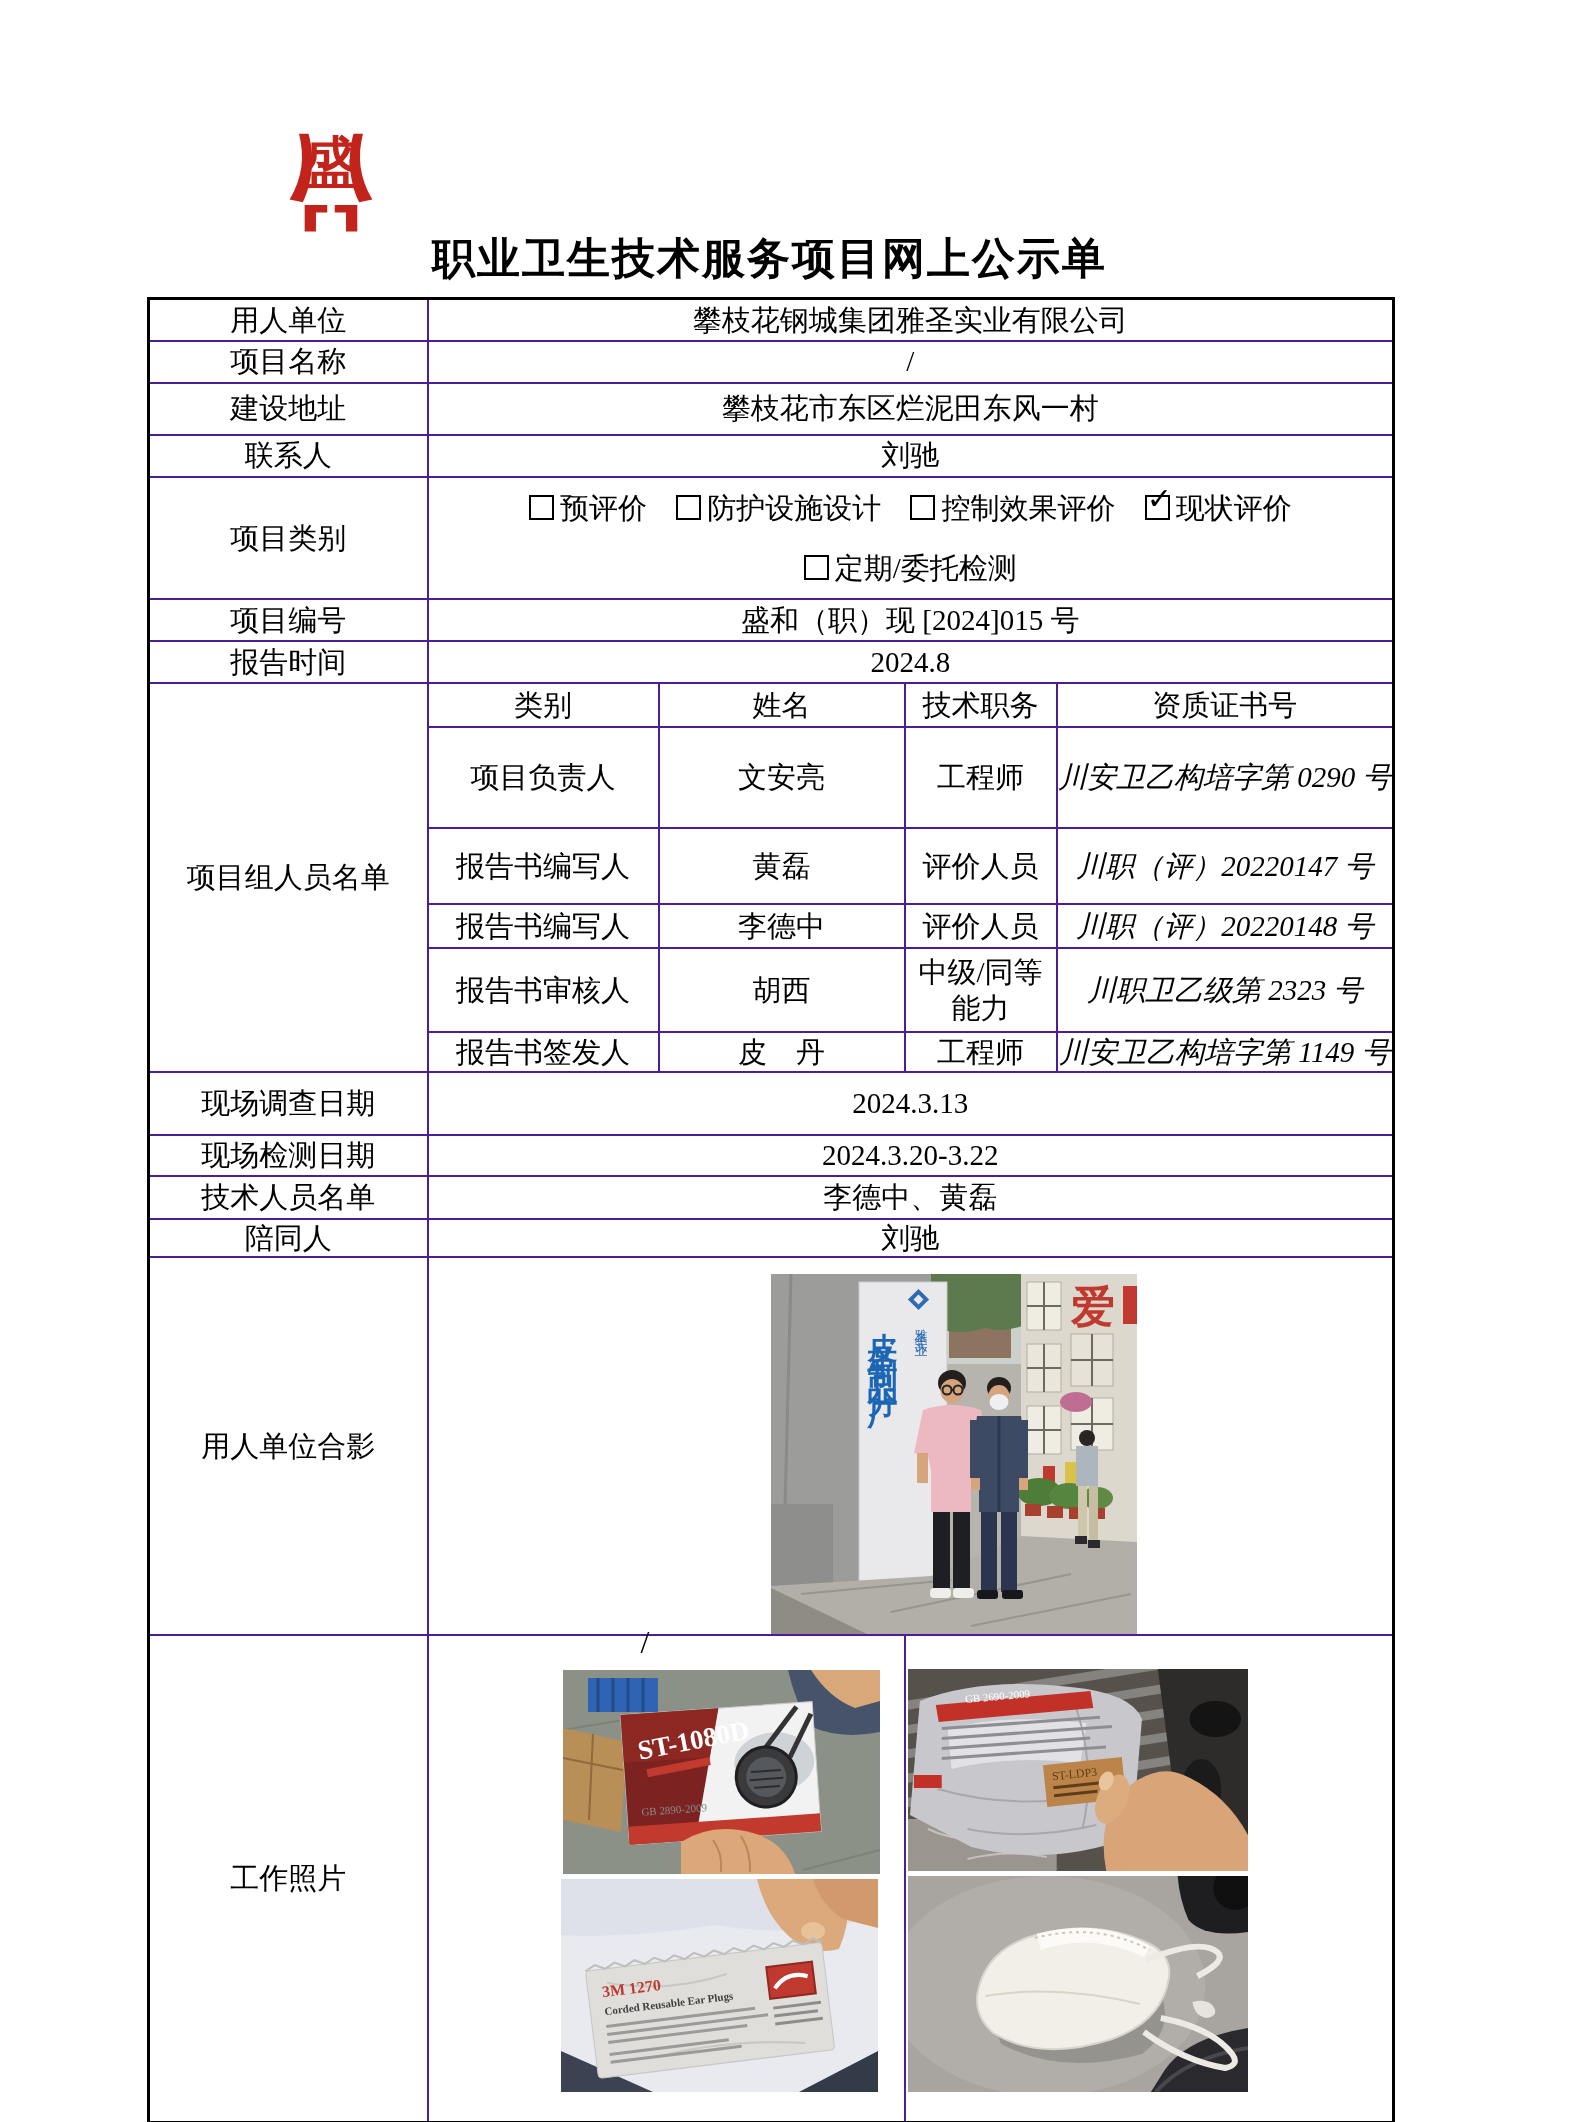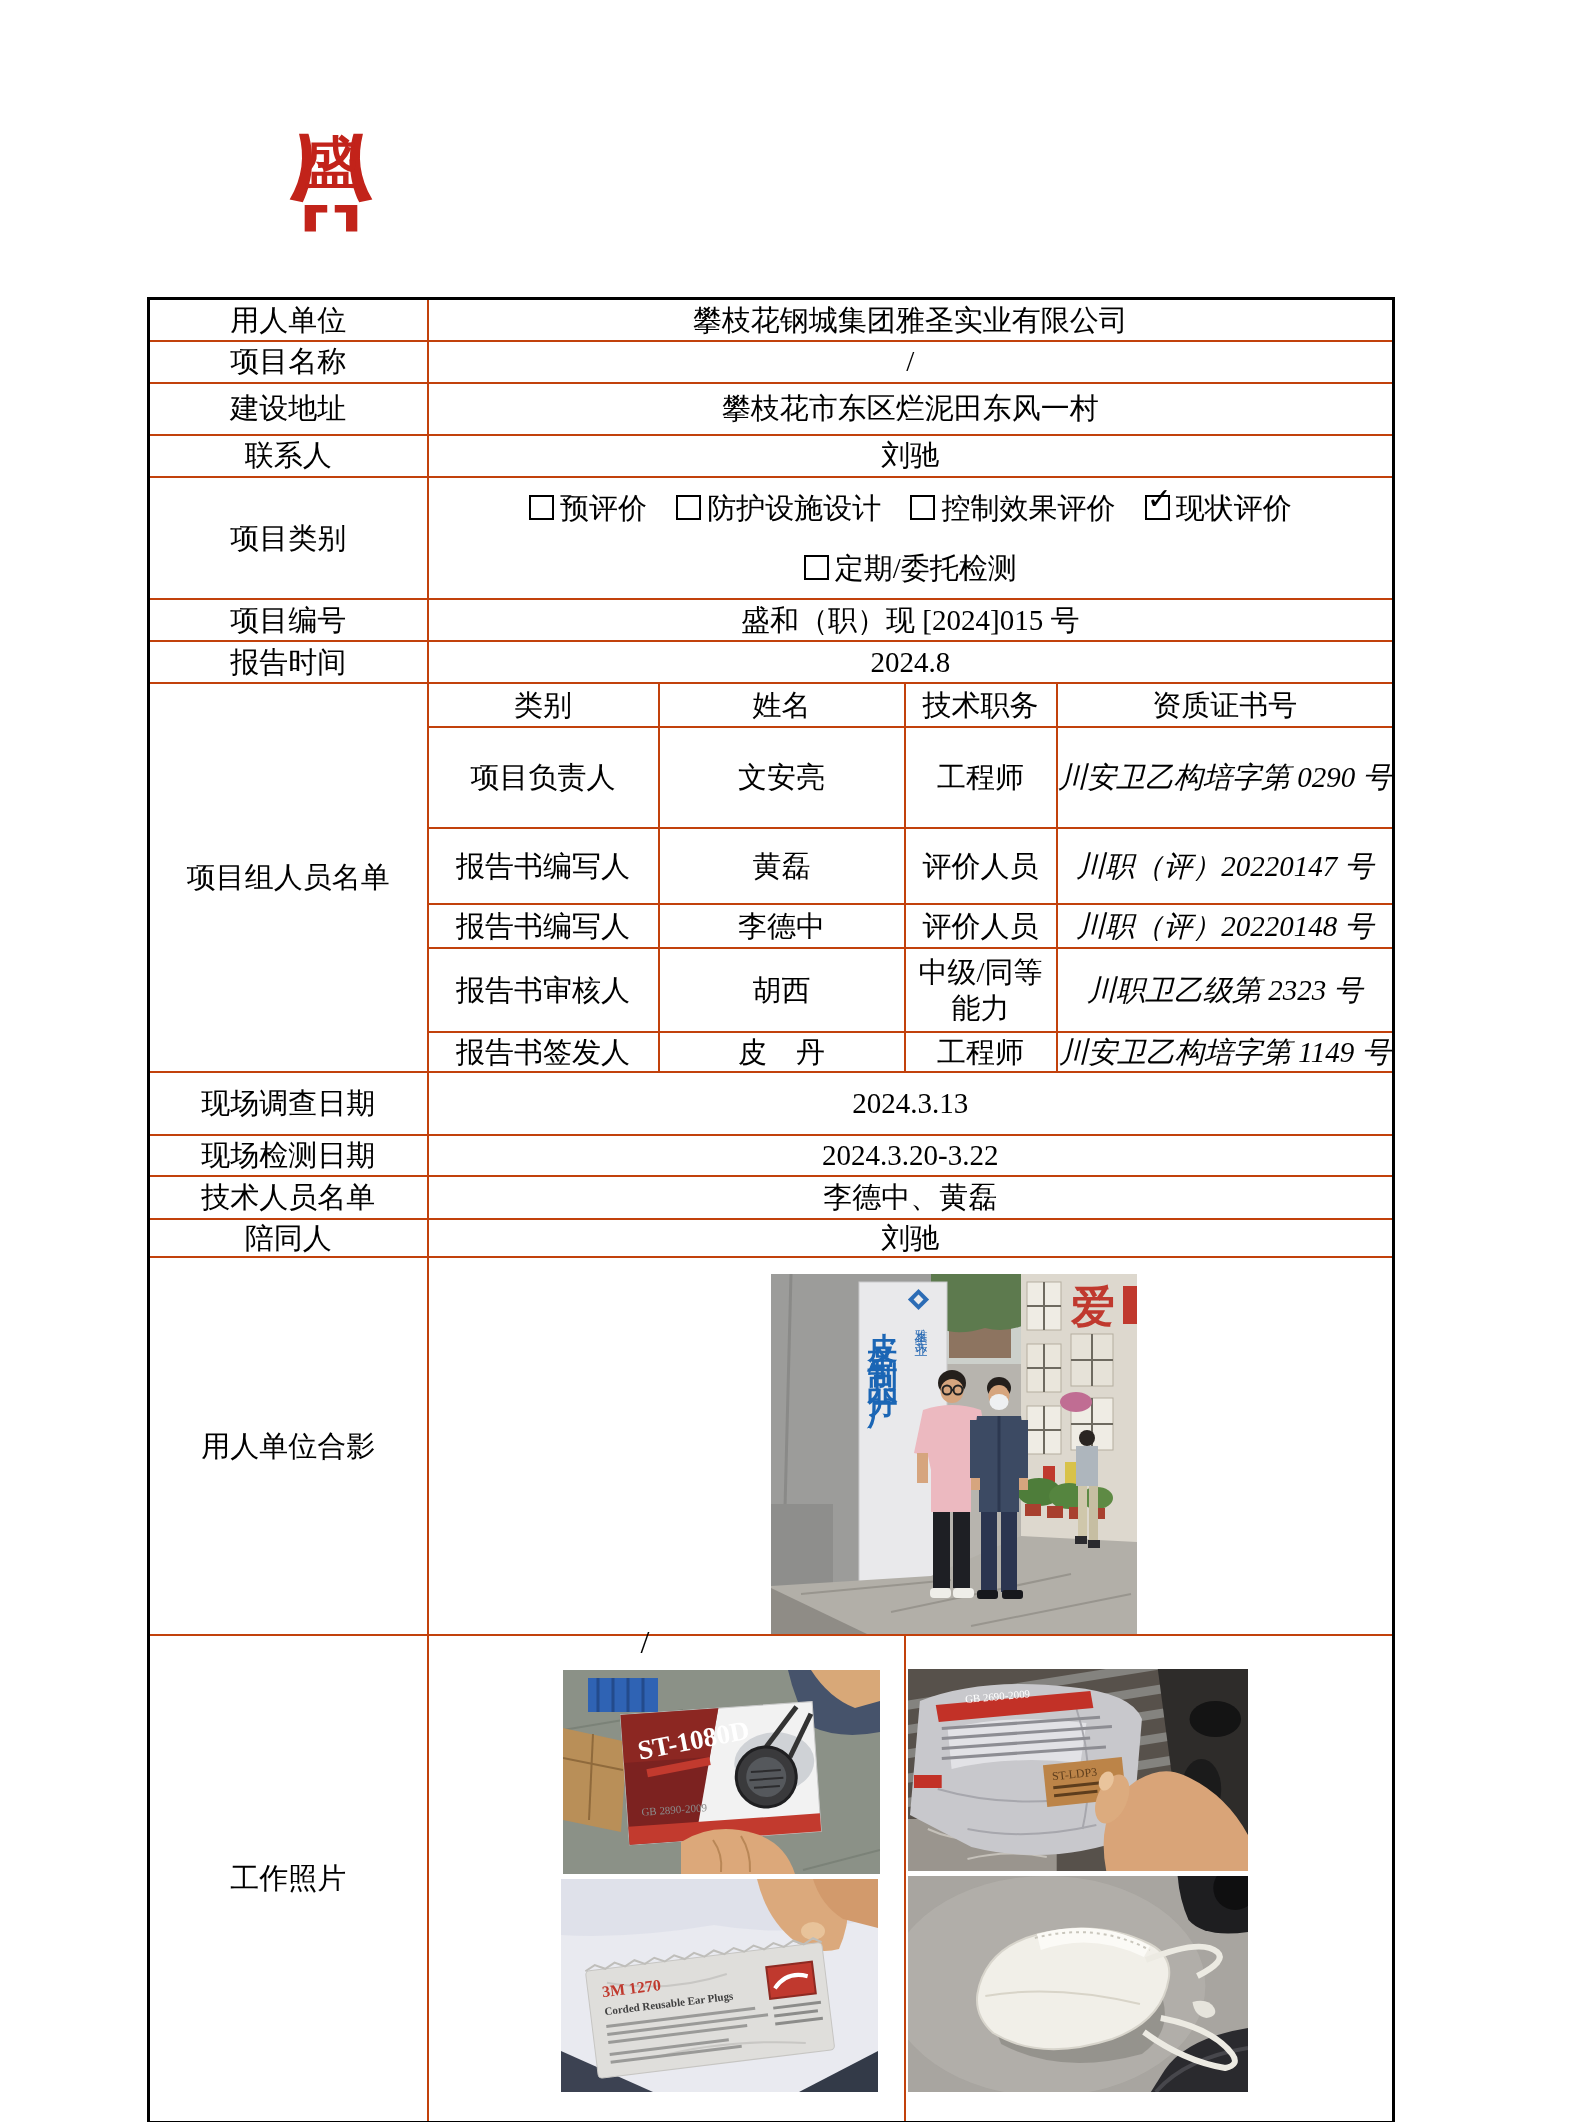--- a/index.html
+++ b/index.html
@@ -4,21 +4,21 @@
 <style>
   html,body{margin:0;padding:0;background:#ffffff;}
   .page{position:relative;width:1587px;height:2122px;background:#fff;
         font-family:"Liberation Serif", serif;color:#000;overflow:hidden;}
   .logo{position:absolute;left:284px;top:128px;width:94px;height:100px;}
   .header-title{position:absolute;left:443px;top:134px;font-size:31px;font-weight:bold;letter-spacing:1px;}
   .main-title{position:absolute;left:147px;top:230px;width:1245px;text-align:center;
               font-size:43px;font-weight:bold;letter-spacing:2px;}
   table.form{position:absolute;left:147px;top:297px;width:1245px;border-collapse:collapse;
              table-layout:fixed;border:3px solid #000;}
-  table.form td{border:2px solid #c2410c;padding:0;text-align:center;vertical-align:middle;
+  table.form td{border:2px solid #4c1d95;padding:0;text-align:center;vertical-align:middle;
                 font-size:29px;line-height:1.25;}
   td.cert{font-size:27px;white-space:nowrap;font-style:italic;}
   td.photo-cell{position:relative;vertical-align:top;text-align:left;}
   .cb-item{display:inline-flex;align-items:center;margin:12px 11px;}
   .cb-box{position:relative;display:inline-block;width:21px;height:21px;border:2px solid #000;
           margin-right:6px;flex:0 0 auto;}
   .cb-mark{position:absolute;left:0px;top:-13px;font-size:30px;font-weight:bold;
            font-family:"DejaVu Sans",sans-serif;line-height:1;}
   .group-photo{position:relative;z-index:5;margin:16px 0 0 342px;width:366px;height:360px;}
   .group-photo svg,.wp svg{display:block;width:100%;height:100%;}
@@ -40,20 +40,21 @@
         <path d="M16,6 C22,30 20,52 6,76 L20,79 C32,54 32,26 26,6 Z"></path>
         <path d="M84,6 C78,30 80,52 94,76 L80,79 C68,54 68,26 74,6 Z"></path>
         <path d="M22,82 L46,82 L46,90 L34,90 L34,110 L22,110 Z"></path>
         <path d="M78,82 L54,82 L54,90 L66,90 L66,110 L78,110 Z"></path>
       </g>
       <text x="50" y="56" text-anchor="middle" font-size="58" font-weight="bold" fill="#c2231a">盛</text>
     </svg>
   </div>
 
 
+  <div class="main-title">职业卫生技术服务项目网上公示单</div>
 
   <table class="form">
     <colgroup>
       <col style="width:279px">
         <col style="width:231px">
         <col style="width:246px">
       <col style="width:152px">
         <col style="width:337px">
     </colgroup>
     <tbody>

